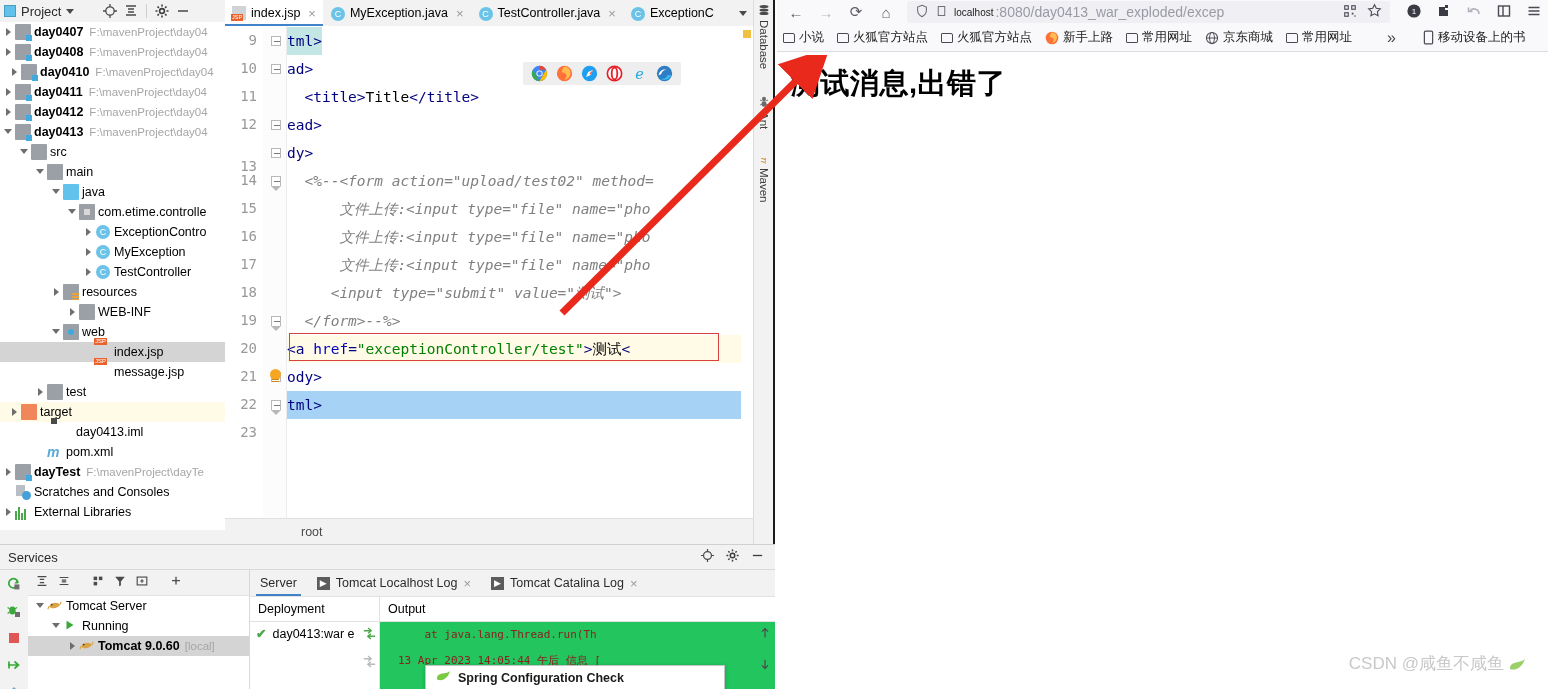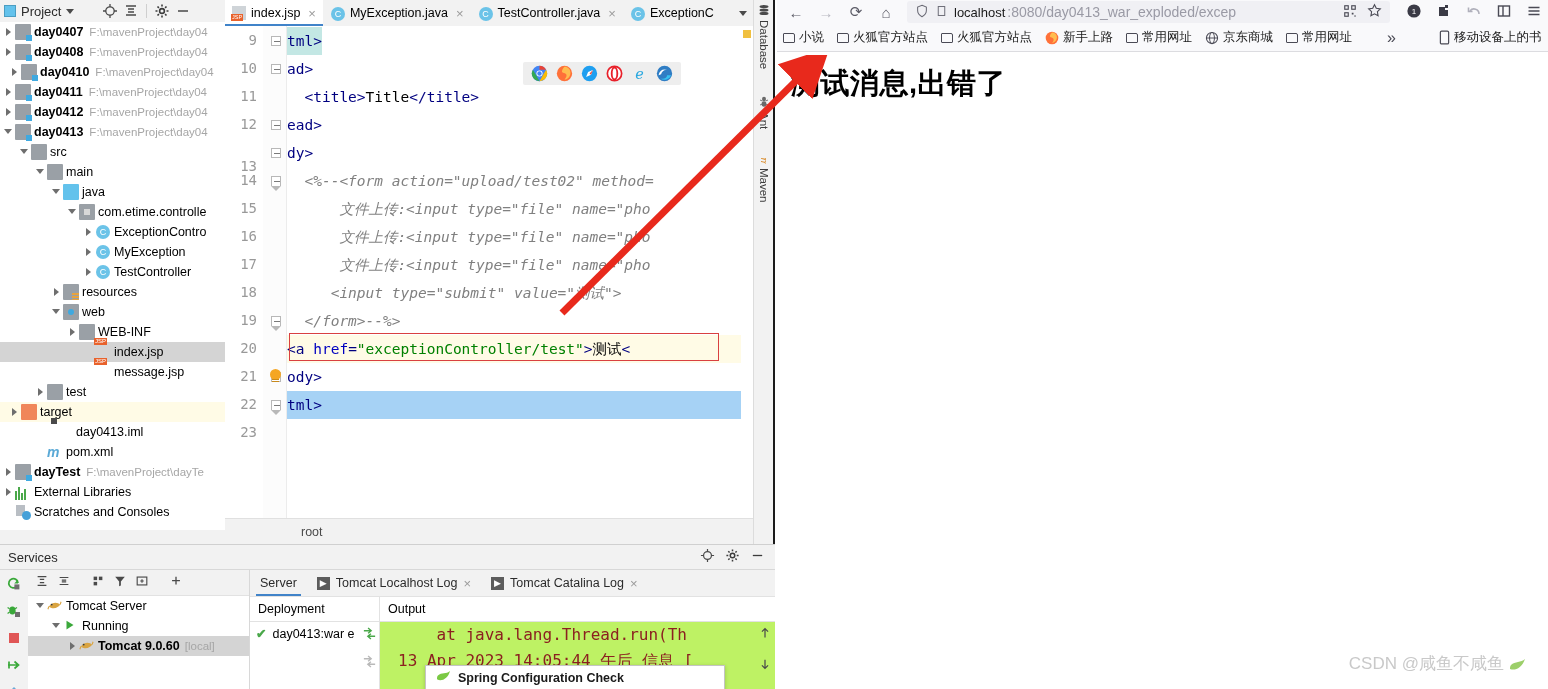--- a/index.html
+++ b/index.html
@@ -127,32 +127,32 @@
   .svc-right{flex:1;background:#fff;position:relative;}
   .svc-tabs{height:26px;background:#f2f2f2;display:flex;font-size:12.5px;}
   .svc-tab{padding:0 10px;height:26px;display:flex;align-items:center;gap:6px;position:relative;color:#2b2b2b;}
   .svc-tab.active::after{content:"";position:absolute;left:6px;right:6px;bottom:0;height:2px;background:#4083c9;}
   .logico{width:13px;height:13px;background:#5c5c5c;color:#fff;font-size:9px;display:flex;align-items:center;justify-content:center;}
   .svc-cols{display:flex;height:26px;border-top:1px solid #e2e2e2;border-bottom:1px solid #e2e2e2;background:#fff;font-size:12.5px;}
   .svc-col-dep{width:130px;display:flex;align-items:center;padding-left:8px;border-right:1px solid #e2e2e2;}
   .svc-col-out{flex:1;display:flex;align-items:center;padding-left:8px;}
   .dep-row{display:flex;align-items:center;gap:6px;padding:4px 0 0 6px;font-size:12.5px;}
   .check{color:#4aa84a;font-weight:bold;}
-  .out-area{position:absolute;left:130px;top:52px;right:0;bottom:0;background:#bef264;overflow:hidden;
-     font-family:"DejaVu Sans Mono",monospace;font-size:16px;color:#8b2020;}
+  .out-area{position:absolute;left:130px;top:52px;right:0;bottom:0;background:#22c55e;overflow:hidden;
+     font-family:"DejaVu Sans Mono",monospace;font-size:11px;color:#8b2020;}
   .popup{position:absolute;background:#fff;border:1px solid #c4c4c4;box-shadow:0 1px 4px rgba(0,0,0,.2);
      padding:4px 10px;display:flex;align-items:center;gap:7px;font-size:12.5px;font-weight:bold;color:#1a1a1a;}
 
   
   #browser{position:absolute;left:777px;top:0;width:771px;height:689px;background:#fff;}
   .bt-row{height:24px;background:#f9f9fb;display:flex;align-items:center;padding:0 6px;gap:4px;overflow:hidden;}
   .navbtn{width:26px;height:22px;display:flex;align-items:center;justify-content:center;color:#5b5b66;font-size:15px;}
   .urlbar{flex:1;height:22px;background:#f0f0f4;border-radius:3px;display:flex;align-items:center;
      gap:6px;padding:0 8px;margin:0 4px;overflow:hidden;}
-  .url-strong{color:#1a1a1a;font-size:13px;}
+  .url-strong{color:#1a1a1a;font-size:10px;}
   .url-dim{color:#9a9aa5;font-size:14px;}
   .ext-icons{display:flex;align-items:center;gap:14px;padding-left:8px;color:#4a4a55;}
   .bm-row{height:28px;background:#f9f9fb;border-bottom:1px solid #dcdce0;display:flex;align-items:center;
      gap:13px;padding:0 6px;font-size:12.5px;color:#1a1a1a;overflow:hidden;white-space:nowrap;}
   .bm{display:flex;align-items:center;gap:4px;}
   .bm-folder{width:12px;height:10px;border:1.4px solid #4a4a55;border-radius:1px 2px 1px 1px;}
   .page{position:absolute;left:0;top:52px;right:0;bottom:0;background:#fff;}
   .page-h{font-size:29px;font-weight:bold;padding:12px 0 0 14px;letter-spacing:.5px;}
   .csdn{position:absolute;right:20px;bottom:14px;color:#c9c9c9;font-size:17px;display:flex;align-items:center;gap:4px;}
 
@@ -273,30 +273,30 @@
           <span class="ti">
             <span class="c-badge">C</span>
           </span>
           <span class="nm">TestController</span>
         </div>
         <div class="row" style="padding-left:50px">
           <span class="arrow r"></span>
           <span class="ti f-res"></span>
           <span class="nm">resources</span>
         </div>
+        <div class="row" style="padding-left:66px">
+          <span class="arrow r"></span>
+          <span class="ti f-gray"></span>
+          <span class="nm">WEB-INF</span>
+        </div>
         <div class="row" style="padding-left:50px">
           <span class="arrow d"></span>
           <span class="ti f-web"></span>
           <span class="nm">web</span>
         </div>
-        <div class="row" style="padding-left:66px">
-          <span class="arrow r"></span>
-          <span class="ti f-gray"></span>
-          <span class="nm">WEB-INF</span>
-        </div>
         <div class="row sel" style="padding-left:82px">
           <span class="arrow"></span>
           <span class="ti"><span class="jsp-ico"></span></span>
           <span class="nm">index.jsp</span>
         </div>
         <div class="row" style="padding-left:82px">
           <span class="arrow"></span>
           <span class="ti"><span class="jsp-ico"></span></span>
           <span class="nm">message.jsp</span>
         </div>
@@ -318,35 +318,35 @@
         <div class="row" style="padding-left:34px">
           <span class="arrow"></span>
           <span class="ti m-ico">m</span>
           <span class="nm">pom.xml</span>
         </div>
         <div class="row" style="padding-left:2px">
           <span class="arrow r"></span>
           <span class="ti f-mod"></span>
           <span class="nm b">dayTest</span>
           <span class="path">F:\mavenProject\dayTe</span>
+        </div>
+        <div class="row" style="padding-left:2px">
+          <span class="arrow"></span>
+          <span class="ti scr-ico"></span>
+          <span class="nm">Scratches and Consoles</span>
         </div>
         <div class="row" style="padding-left:2px">
           <span class="arrow r"></span>
           <span class="ti lib-ico">
             <i style="height:9px"></i>
             <i style="height:13px"></i>
             <i style="height:7px"></i>
             <i style="height:11px"></i>
           </span>
           <span class="nm">External Libraries</span>
-        </div>
-        <div class="row" style="padding-left:2px">
-          <span class="arrow"></span>
-          <span class="ti scr-ico"></span>
-          <span class="nm">Scratches and Consoles</span>
         </div>
       </div>
     <div class="tree-hscroll">
         <i></i>
       </div>
 
     <div id="editor">
       <div class="tabs" id="editor-tabs">
           <div class="tab active">
             <span class="tab-jsp"></span>
@@ -780,21 +780,21 @@
             <ellipse cx="8" cy="8" rx="2.8" ry="6.4" fill="none" stroke="#4a4a55" stroke-width="1.1"></ellipse>
             <path d="M1.8 8h12.4" stroke="#4a4a55" stroke-width="1.1"></path>
           </svg>
           <span>京东商城</span>
         </span>
         <span class="bm">
           <span class="bm-folder"></span>
           <span>常用网址</span>
         </span>
         <span style="margin-left:22px;color:#4a4a55;font-size:16px">»</span>
-        <span class="bm" style="margin-left:30px">
+        <span class="bm" style="margin-left:14px">
           <svg width="11" height="15" viewBox="0 0 12 16">
             <rect x="1.5" y="1" width="9" height="14" rx="1.4" fill="none" stroke="#4a4a55" stroke-width="1.3"></rect>
           </svg>
           <span>移动设备上的书</span>
         </span>
       </div>
 
     <div class="page">
       <div class="page-h">测试消息,出错了</div>
       <div class="csdn">

